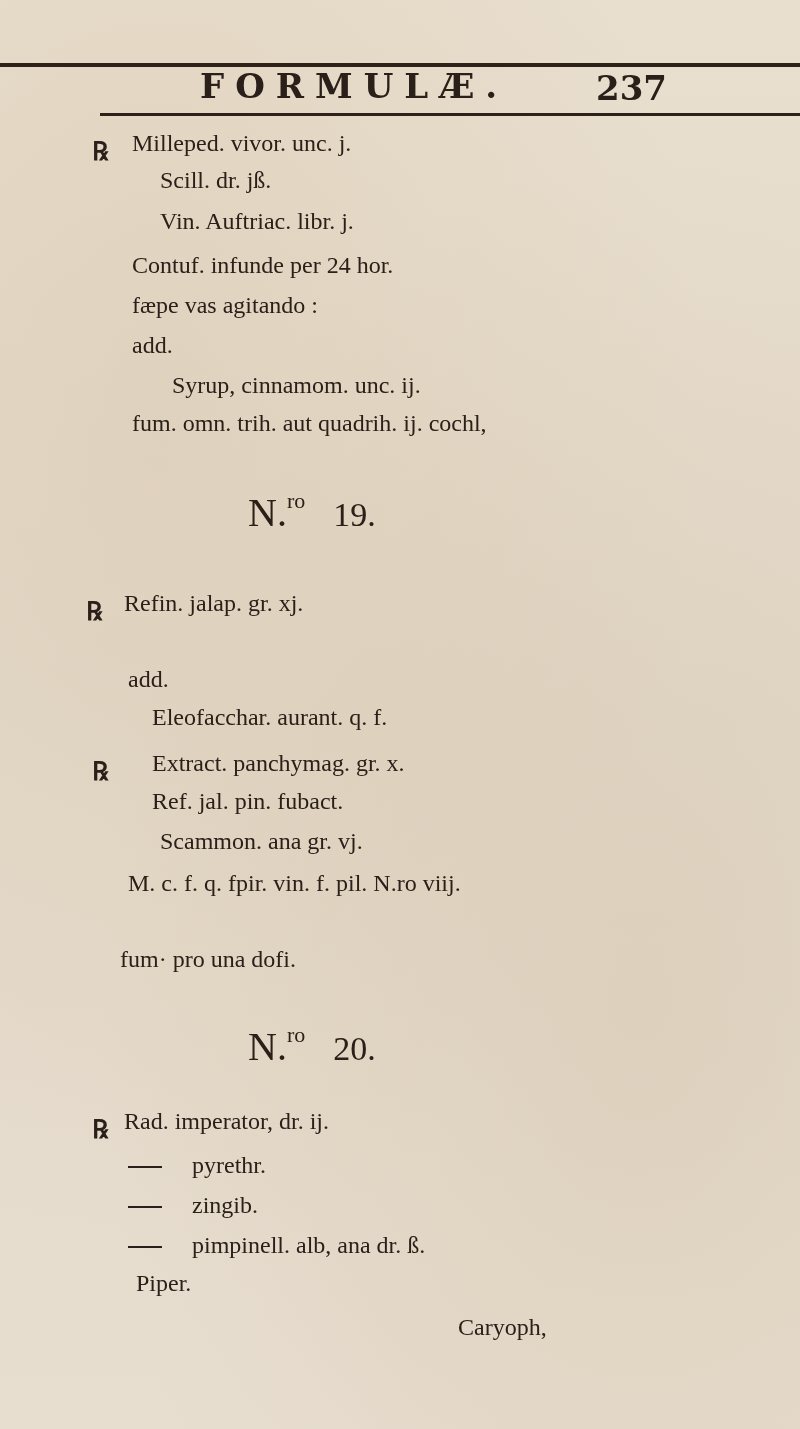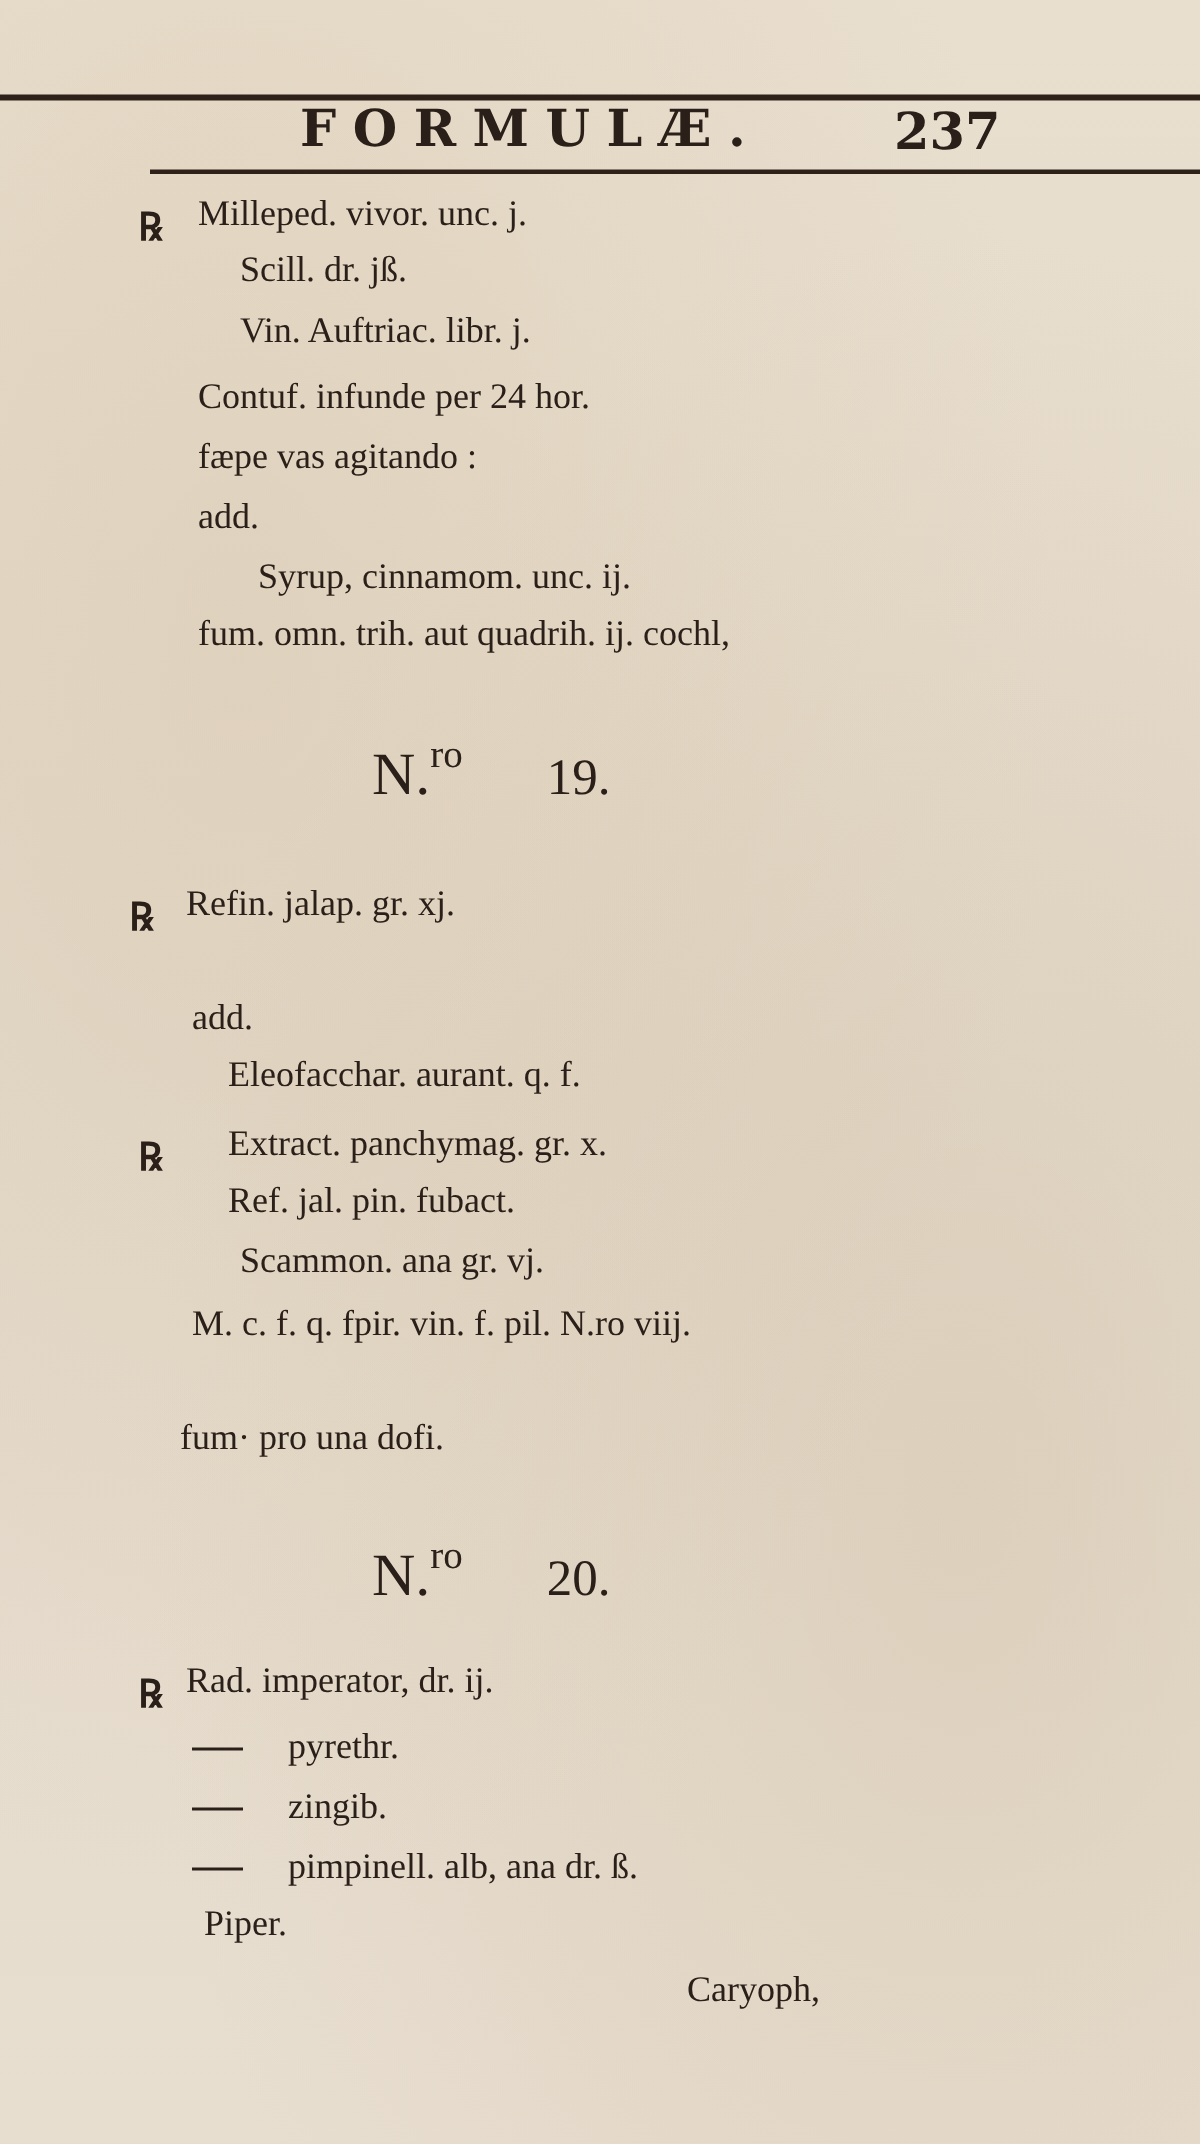--- a/index.html
+++ b/index.html
@@ -23,22 +23,22 @@
       letter-spacing: 11px; font-weight: bold;
     }
     .page-number {
       position: absolute; top: 68px; left: 596px; font-size: 34px; font-weight: bold;
     }
     .line {
       position: absolute; font-size: 24px; white-space: nowrap; font-family: "Liberation Serif", serif; margin-top: 12px;
     }
     .rx { position: absolute; font-size: 26px; font-family: "Liberation Serif", serif; font-weight: bold; }
     .heading { position: absolute; font-size: 40px; font-family: "Liberation Serif", serif; }
-    .heading sup { font-size: 26px; vertical-align: 18px; margin-top: 30px; }
-    .heading .num { margin-left: 56px; font-size: 34px; }
+    .heading sup { font-size: 22px; vertical-align: 18px; margin-top: 30px; }
+    .heading .num { margin-left: 28px; font-size: 34px; }
     .dash { display: inline-block; width: 34px; border-top: 2px solid #2b2019; vertical-align: middle; margin-right: 30px; }
   </style>
 </head>
 <body>
 
 <div class="page">
   <div class="rule top"></div>
   <div class="running-head">FORMULÆ.</div>
   <div class="page-number">237</div>
   <div class="rule bottom"></div>

